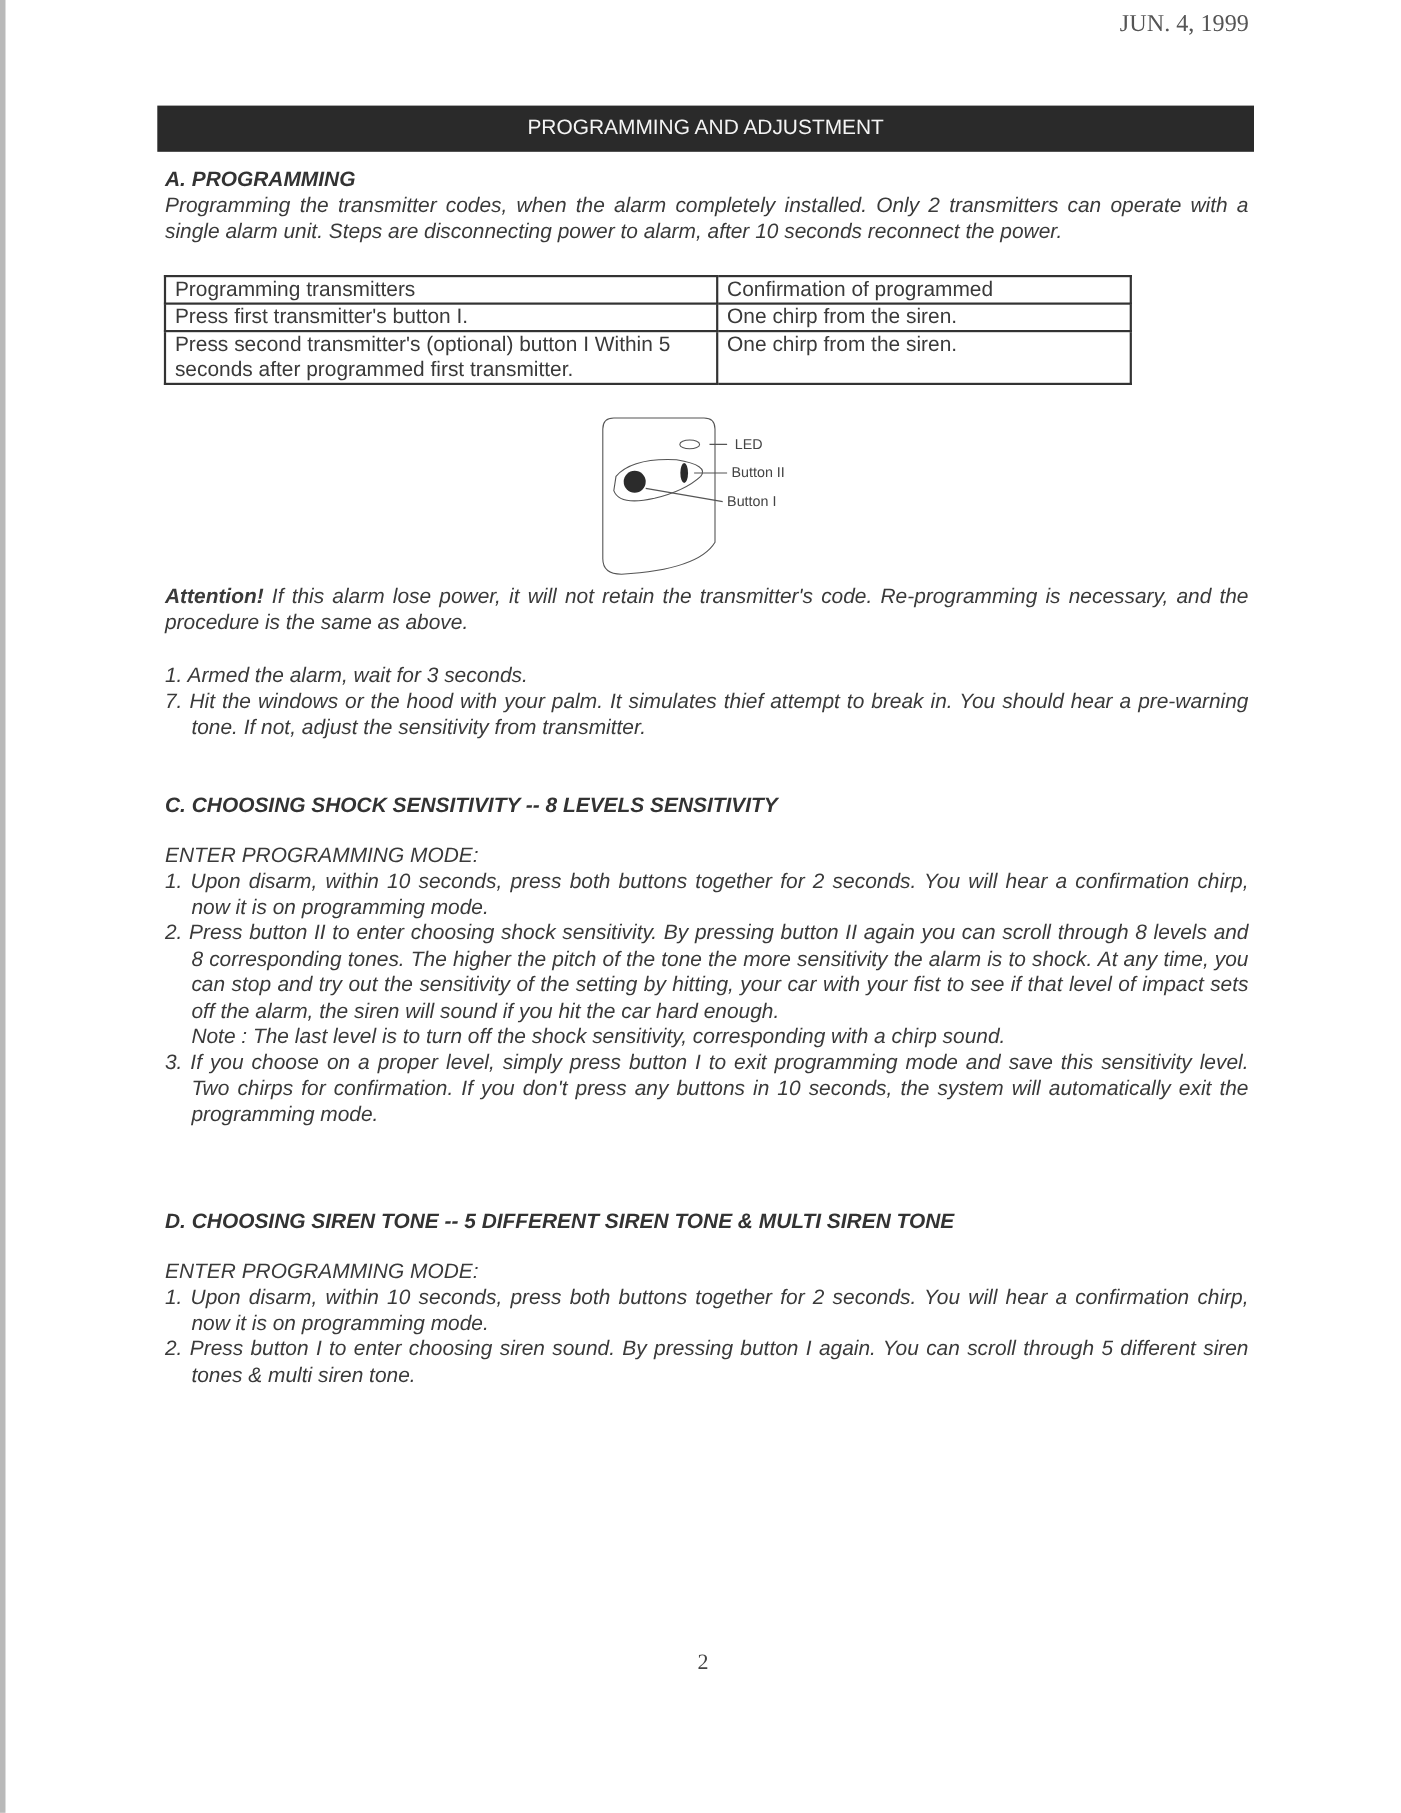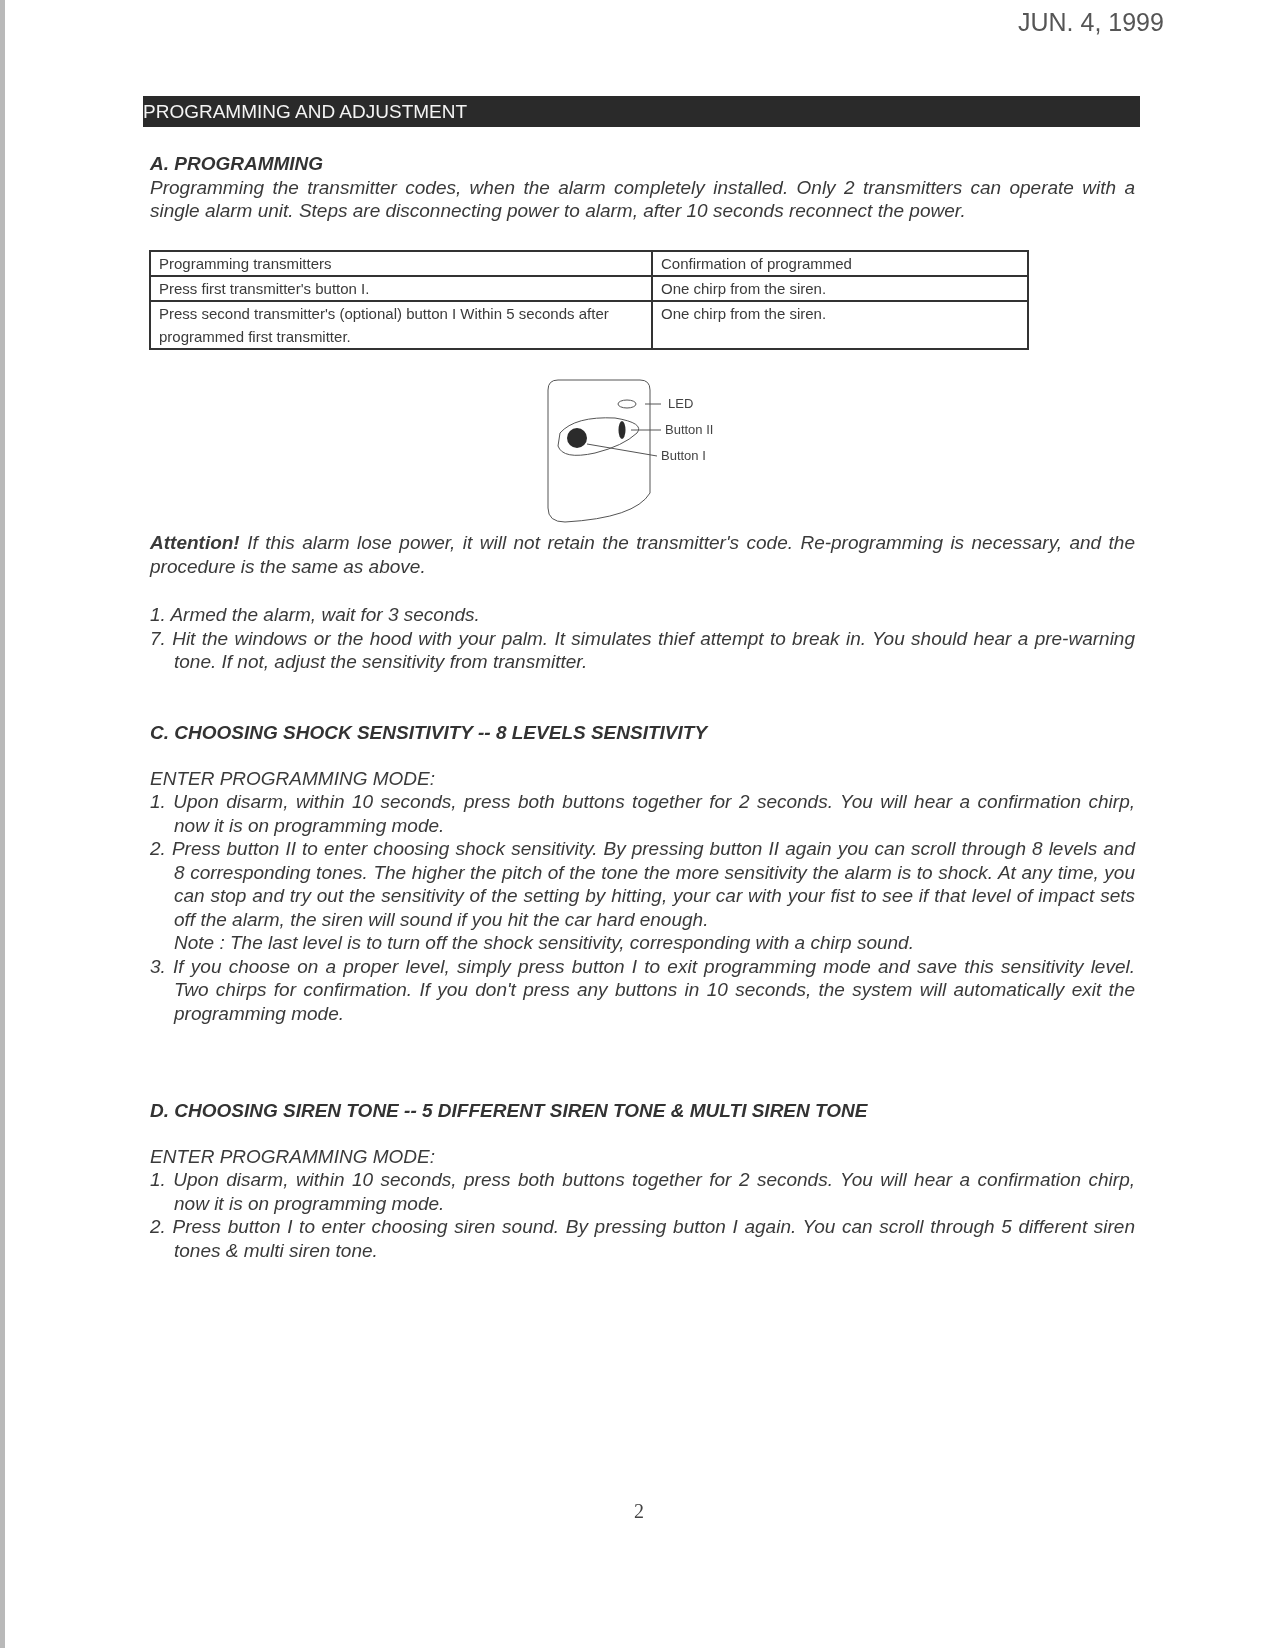--- a/index.html
+++ b/index.html
@@ -2,27 +2,27 @@
 <html><head>
 <meta charset="utf-8">
 <style>
   html, body { margin: 0; padding: 0; }
   body {
     width: 1274px; height: 1648px; background: #ffffff; position: relative;
     overflow: hidden; color: #3a3a3a;
     font-family: "Liberation Sans", sans-serif;
   }
   .scan-edge { position: absolute; left: 0; top: 0; width: 5px; height: 1648px; background: #b9b9b9; }
-  .date { position: absolute; left: 1018px; top: 8px; font-family: Liberation Sans, sans-serif; font-size: 25px; color: #555; }
-  .banner { position: absolute; left: 143px; top: 96px; width: 997px; height: 31px; background: #2a2a2a;
-    color: #f4f4f4; font-size: 19px; display: flex; align-items: center; }
+  .date { position: absolute; left: 1018px; top: 8px; font-family: Liberation Serif, serif; font-size: 22px; color: #555; }
+  .banner { position: absolute; left: 143px; top: 96px; width: 997px; height: 42px; background: #2a2a2a;
+    color: #f4f4f4; font-size: 19px; display: flex; align-items: center; justify-content: center; }
   .block { position: absolute; left: 150px; width: 985px; font-size: 19px; line-height: 23.5px; font-style: italic; }
   .h { font-weight: bold; font-size: 19px; color: #333; }
   .p { text-align: justify; }
-  table.prog { position: absolute; left: 149px; top: 250px; width: 880px; border-collapse: collapse; font-size: 15px; }
+  table.prog { position: absolute; left: 149px; top: 250px; width: 880px; border-collapse: collapse; font-size: 19px; }
   table.prog td { border: 2px solid #333; padding: 0 8px; vertical-align: top; line-height: 23px; }
   table.prog td.c1 { width: 484px; }
   .diagram { position: absolute; left: 545px; top: 378px; width: 200px; height: 150px; }
   ol.steps { margin: 0; padding: 0; list-style: none; }
   ol.steps li { padding-left: 24px; text-indent: -24px; text-align: justify; }
   .note { padding-left: 20px; }
   .pagenum { position: absolute; left: 634px; top: 1500px; font-family: "Liberation Serif", serif; font-size: 20px; color: #444; }
 </style>
 </head>
 <body>

